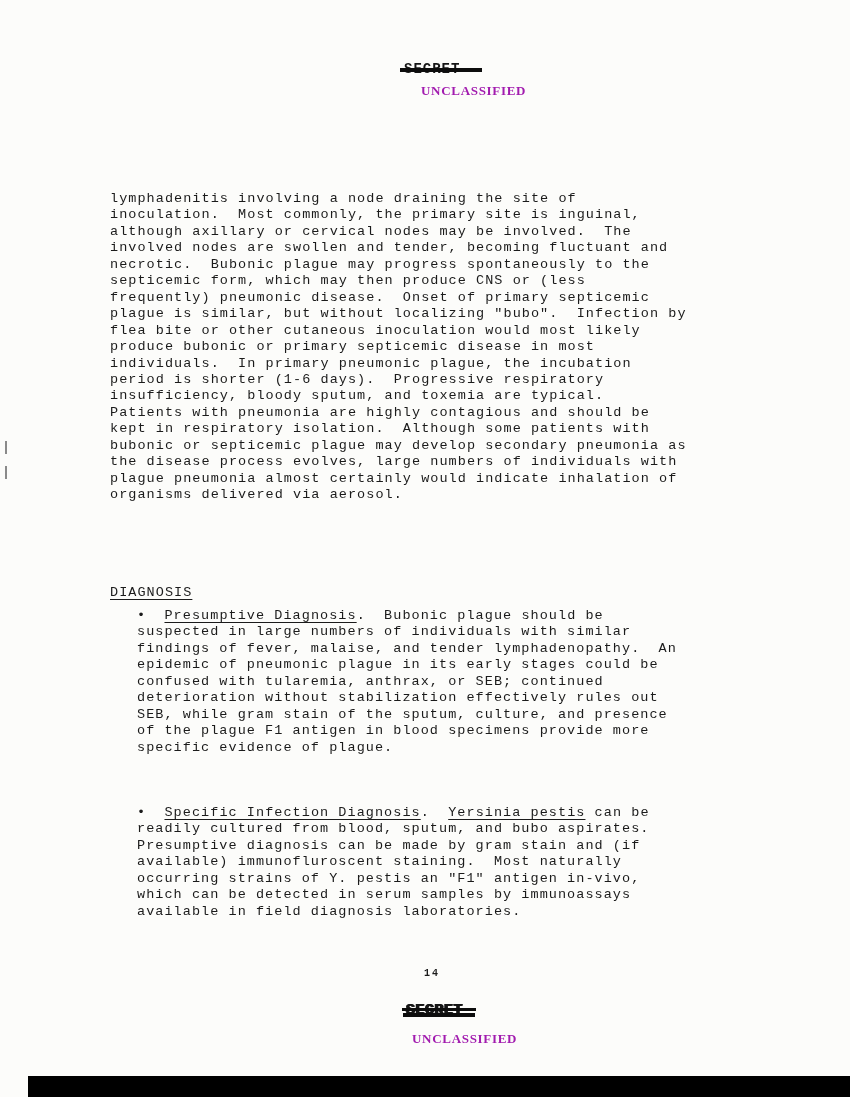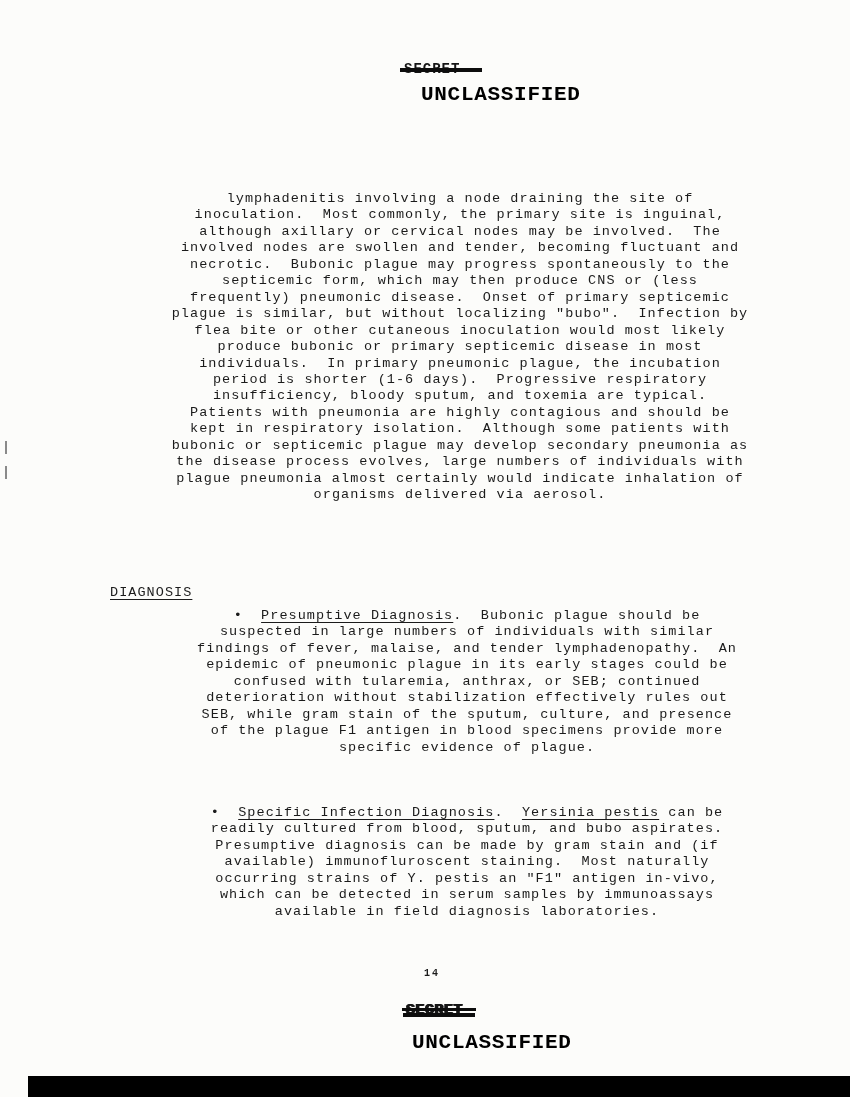--- a/index.html
+++ b/index.html
@@ -11,29 +11,28 @@
     overflow: hidden;
     color: #1b1b1b;
     font-family: "Liberation Mono", "DejaVu Sans Mono", monospace;
   }
   .mono {
     font-family: "Liberation Mono", "DejaVu Sans Mono", monospace;
     font-size: 13.5px;
     line-height: 16.45px;
     letter-spacing: 1.05px;
     white-space: pre-wrap;
-    text-align: center;
   }
   .sanshdr {
     position: absolute;
-    font-family: Liberation Mono, monospace;
+    font-family: Liberation Serif, serif;
     font-weight: 700;
-    font-size: 21px;
+    font-size: 13px;
     letter-spacing: 0.7px;
-    color: #000000;
+    color: #a21caf;
   }
   .struck {
     position: absolute;
     font-family: "Liberation Mono", "DejaVu Sans Mono", monospace;
     font-weight: 700;
     color: #151515;
   }
   .strikebar {
     position: absolute;
     background: #0d0d0d;

